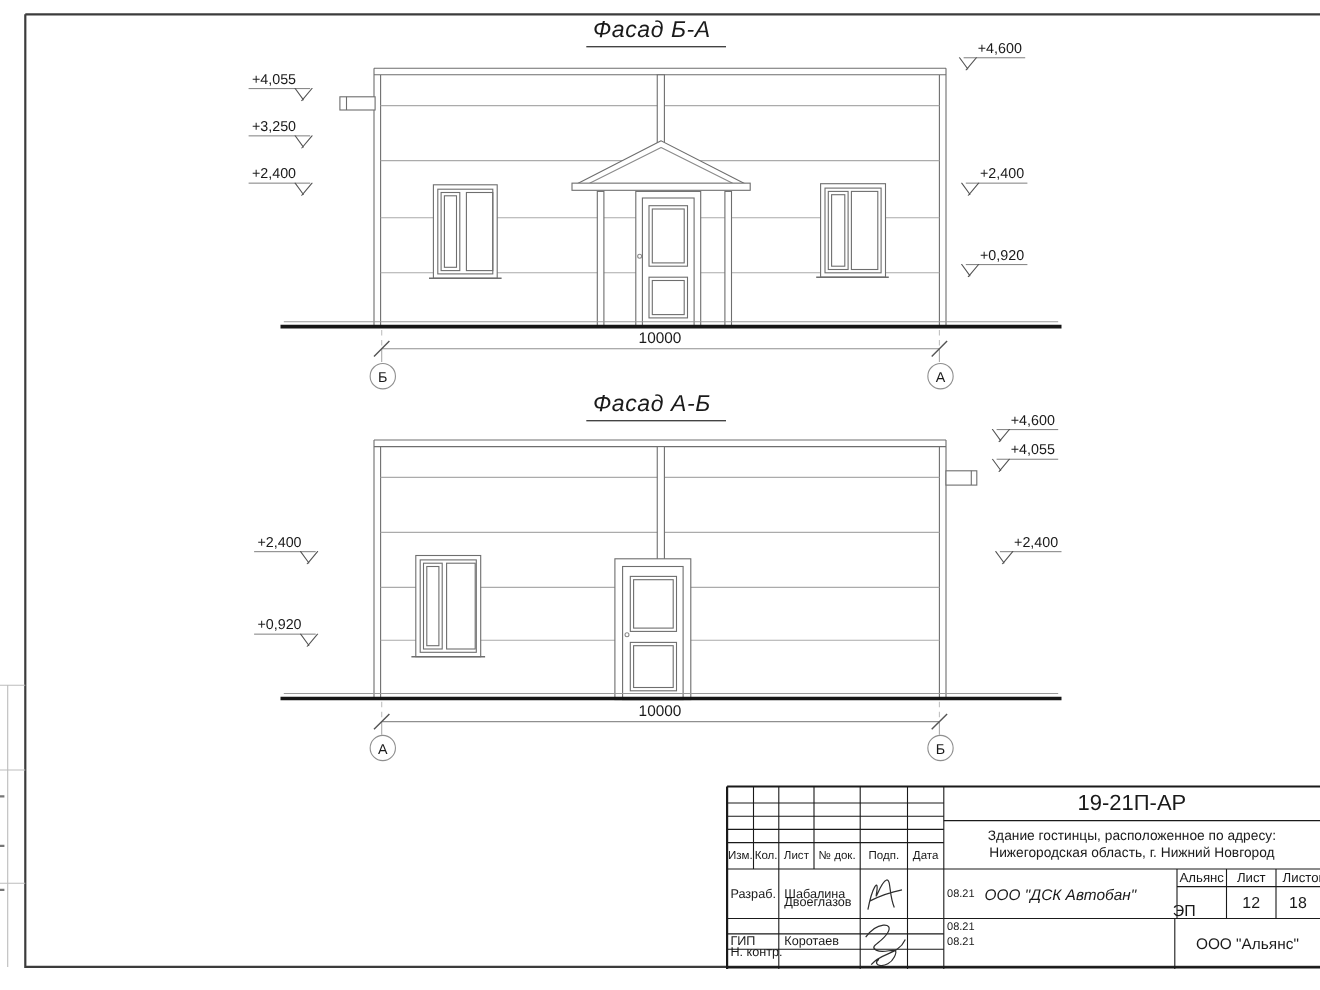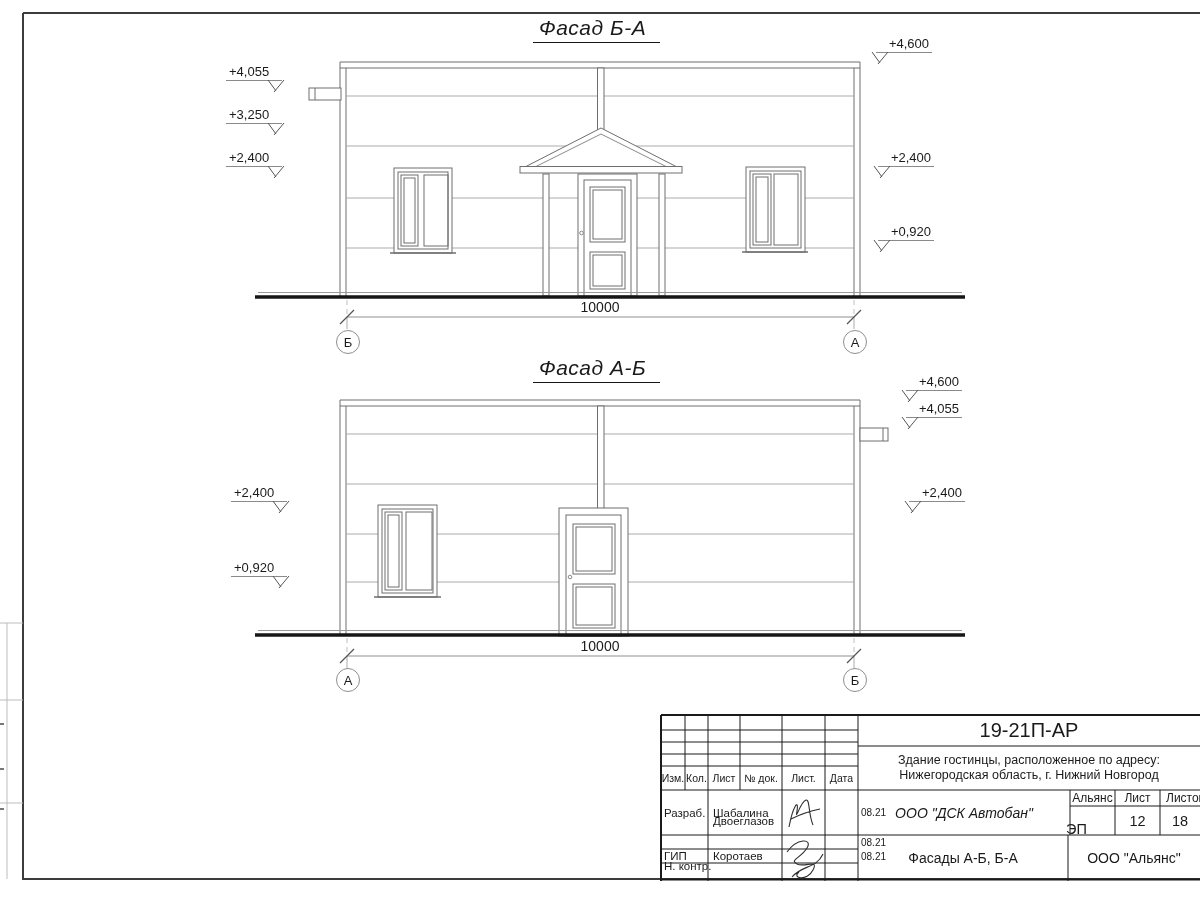--- a/index.html
+++ b/index.html
@@ -270,21 +270,21 @@
   <div class="tb-cell tb-code" style="left:858px;top:715px;width:342px;height:31px;">19-21П-АР</div>
   <div class="tb-cell tb-addr" style="left:858px;top:746px;width:342px;height:44px;">
     <span>Здание гостинцы, расположенное по адресу:</span>
     <span>Нижегородская область, г. Нижний Новгород</span>
   </div>
 
   <div class="tb-cell tb-hdr" style="left:661px;top:766px;width:24px;height:24px;">Изм.</div>
   <div class="tb-cell tb-hdr" style="left:685px;top:766px;width:23px;height:24px;">Кол.</div>
   <div class="tb-cell tb-hdr" style="left:708px;top:766px;width:32px;height:24px;">Лист</div>
   <div class="tb-cell tb-hdr" style="left:740px;top:766px;width:42px;height:24px;">№ док.</div>
-  <div class="tb-cell tb-hdr" style="left:782px;top:766px;width:43px;height:24px;">Лист.</div>
+  <div class="tb-cell tb-hdr" style="left:782px;top:766px;width:43px;height:24px;">Подп.</div>
   <div class="tb-cell tb-hdr" style="left:825px;top:766px;width:33px;height:24px;">Дата</div>
 
   <div class="tb-cell tb-role tb-left" style="left:661px;top:790px;width:47px;height:45px;">Разраб.</div>
   <div class="tb-cell tb-name tb-left" style="left:708px;top:790px;width:74px;height:45px;padding-left:5px;">Шабалина</div>
   <div class="tb-cell tb-date" style="left:825px;top:790px;width:33px;height:45px;">08.21</div>
 
   <div class="tb-cell tb-role tb-left" style="left:661px;top:835px;width:47px;height:14px;margin-top:24px;">Н. контр.</div>
   <div class="tb-cell tb-name tb-left" style="left:708px;top:814px;width:74px;height:14px;padding-left:5px;text-align:right;">Двоеглазов</div>
   <div class="tb-cell tb-date" style="left:825px;top:835px;width:33px;height:14px;">08.21</div>
 
@@ -300,16 +300,15 @@
   </svg>
 
   <div class="tb-cell tb-italic" style="left:858px;top:790px;width:212px;height:45px;">ООО "ДСК Автобан"</div>
   <div class="tb-cell tb-stage-l" style="left:1070px;top:790px;width:45px;height:16px;">Альянс</div>
   <div class="tb-cell tb-stage-l" style="left:1115px;top:790px;width:45px;height:16px;">Лист</div>
   <div class="tb-cell tb-stage-l" style="left:1160px;top:790px;width:40px;height:16px;justify-content:flex-start;padding-left:6px;">Листов</div>
   <div class="tb-cell tb-stage-v" style="left:1054px;top:806px;width:45px;height:45px;">ЭП</div>
   <div class="tb-cell tb-stage-v" style="left:1115px;top:806px;width:45px;height:29px;text-align:center;">12</div>
   <div class="tb-cell tb-stage-v" style="left:1160px;top:806px;width:40px;height:29px;">18</div>
 
-  <div class="tb-cell tb-mid" style="left:858px;top:835px;width:210px;height:45px;">Фасады А-Б, Б-А</div>
   <div class="tb-cell tb-mid" style="left:1068px;top:835px;width:132px;height:45px;">ООО "Альянс"</div>
 
 </div>
 
 </body></html>

